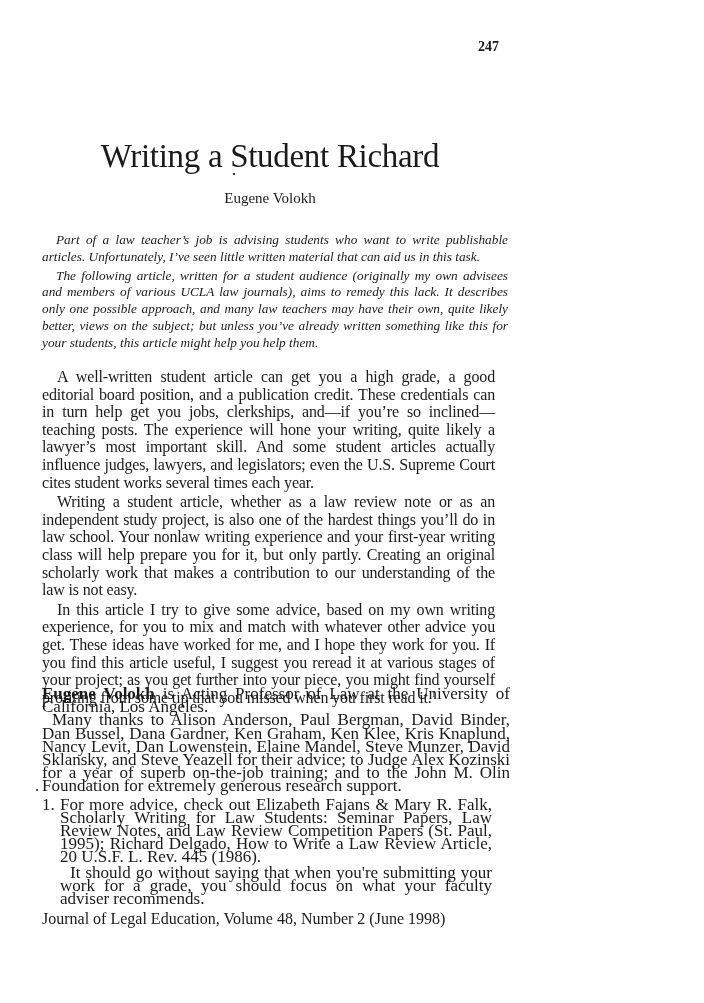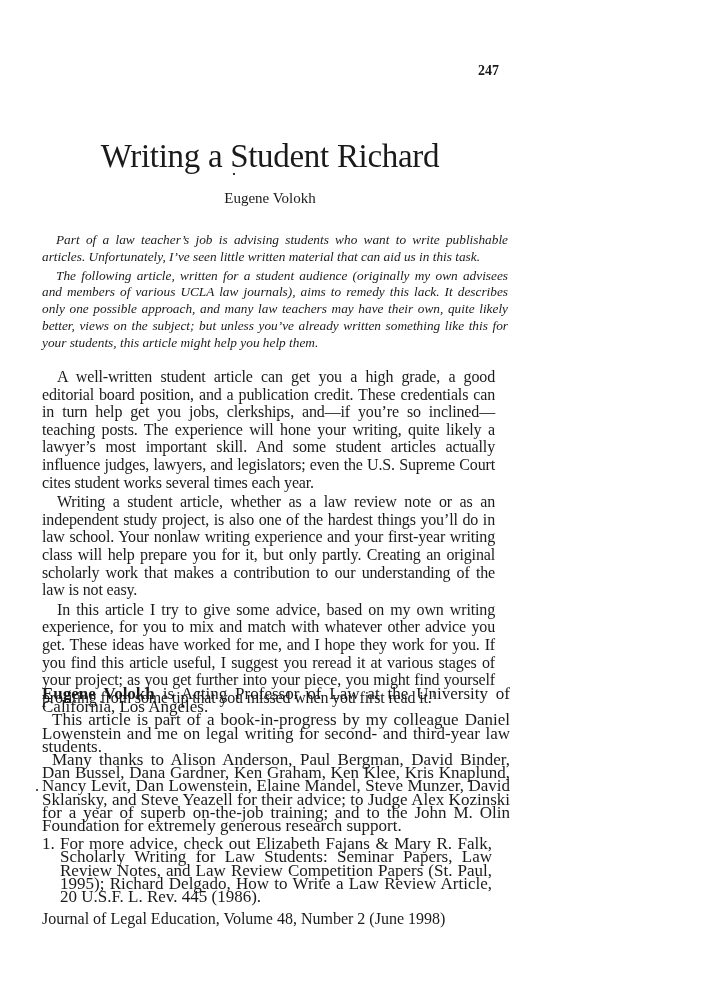--- a/index.html
+++ b/index.html
@@ -1,17 +1,17 @@
 <!DOCTYPE html>
 <html><head>
 <meta charset="utf-8">
 <style>
   html, body { margin: 0; padding: 0; background: #ffffff; }
   body { width: 704px; height: 1003px; position: relative; overflow: hidden; color: #1a1a1a; font-family: "Liberation Serif", "DejaVu Serif", serif; }
-  .page-number { position: absolute; left: 478px; top: 63px; font-size: 14px; font-weight: bold; }
+  .page-number { position: absolute; left: 478px; top: 39px; font-size: 14px; font-weight: bold; }
   .title { position: absolute; left: 0; width: 540px; top: 136px; text-align: center; font-size: 33px; line-height: 40px; letter-spacing: -0.3px; }
   .author { position: absolute; left: 0; width: 540px; top: 190px; text-align: center; font-size: 15px; }
   .dot { position: absolute; left: 233px; top: 173px; width: 2px; height: 2px; background: #333; }
   .abstract { position: absolute; left: 42px; width: 466px; top: 232px; font-style: italic; font-size: 13.3px; line-height: 16.8px; text-align: justify; }
   .abstract p { margin: 0 0 2px 0; text-indent: 14px; }
   .abstract p:first-child { text-indent: 14px; }
   .body-text { position: absolute; left: 42px; width: 465px; top: 368px; font-size: 16px; line-height: 17.6px; text-align: justify; letter-spacing: -0.15px; }
   .body-text p { margin: 0 12px 2px 0; text-indent: 15px; }
   sup { font-size: 9px; line-height: 0; vertical-align: super; }
   .notes { position: absolute; left: 42px; width: 468px; top: 687px; font-size: 17px; line-height: 13.2px; text-align: justify; }
@@ -41,25 +41,25 @@
 </div>
 
 <div class="body-text">
   <p>A well-written student article can get you a high grade, a good editorial board position, and a publication credit. These credentials can in turn help get you jobs, clerkships, and—if you’re so inclined—teaching posts. The experience will hone your writing, quite likely a lawyer’s most important skill. And some student articles actually influence judges, lawyers, and legislators; even the U.S. Supreme Court cites student works several times each year.</p>
   <p>Writing a student article, whether as a law review note or as an independent study project, is also one of the hardest things you’ll do in law school. Your nonlaw writing experience and your first-year writing class will help prepare you for it, but only partly. Creating an original scholarly work that makes a contribution to our understanding of the law is not easy.</p>
   <p><span>In this article I try to give some advice, based on my own writing experience, for you to mix and match with whatever other advice you get. These ideas have worked for me, and I hope they work for you. If you find this article useful, I suggest you reread it at various stages of your project; as you get further into your piece, you might find yourself profiting from some tip that you missed when you first read it.</span><sup>1</sup></p>
 </div>
 
 <div class="notes">
   <p><b>Eugene Volokh</b><span> is Acting Professor of Law at the University of California, Los Angeles.</span></p>
-  <p class="indent">This article is part of a book-in-progress by my colleague Daniel Lowenstein and me on legal writing for second- and third-year law students.</p>
   <p class="indent">Many thanks to Alison Anderson, Paul Bergman, David Binder, Dan Bussel, Dana Gardner, Ken Graham, Ken Klee, Kris Knaplund, Nancy Levit, Dan Lowenstein, Elaine Mandel, Steve Munzer, David Sklansky, and Steve Yeazell for their advice; to Judge Alex Kozinski for a year of superb on-the-job training; and to the John M. Olin Foundation for extremely generous research support.</p>
 
   <div class="footnote">
     <div class="fn-num">1.</div>
     <div class="fn-body">
       <p>For more advice, check out Elizabeth Fajans &amp; Mary R. Falk, Scholarly Writing for Law Students: Seminar Papers, Law Review Notes, and Law Review Competition Papers (St. Paul, 1995); Richard Delgado, How to Write a Law Review Article, 20 U.S.F. L. Rev. 445 (1986).</p>
+      <p class="indent">It should go without saying that when you're submitting your work for a grade, you should focus on what your faculty adviser recommends.</p>
     </div>
   </div>
 </div>
 <div class="stray-mark"></div>
 
 <div class="journal">Journal of Legal Education, Volume 48, Number 2 (June 1998)</div>
 
 </body></html>

